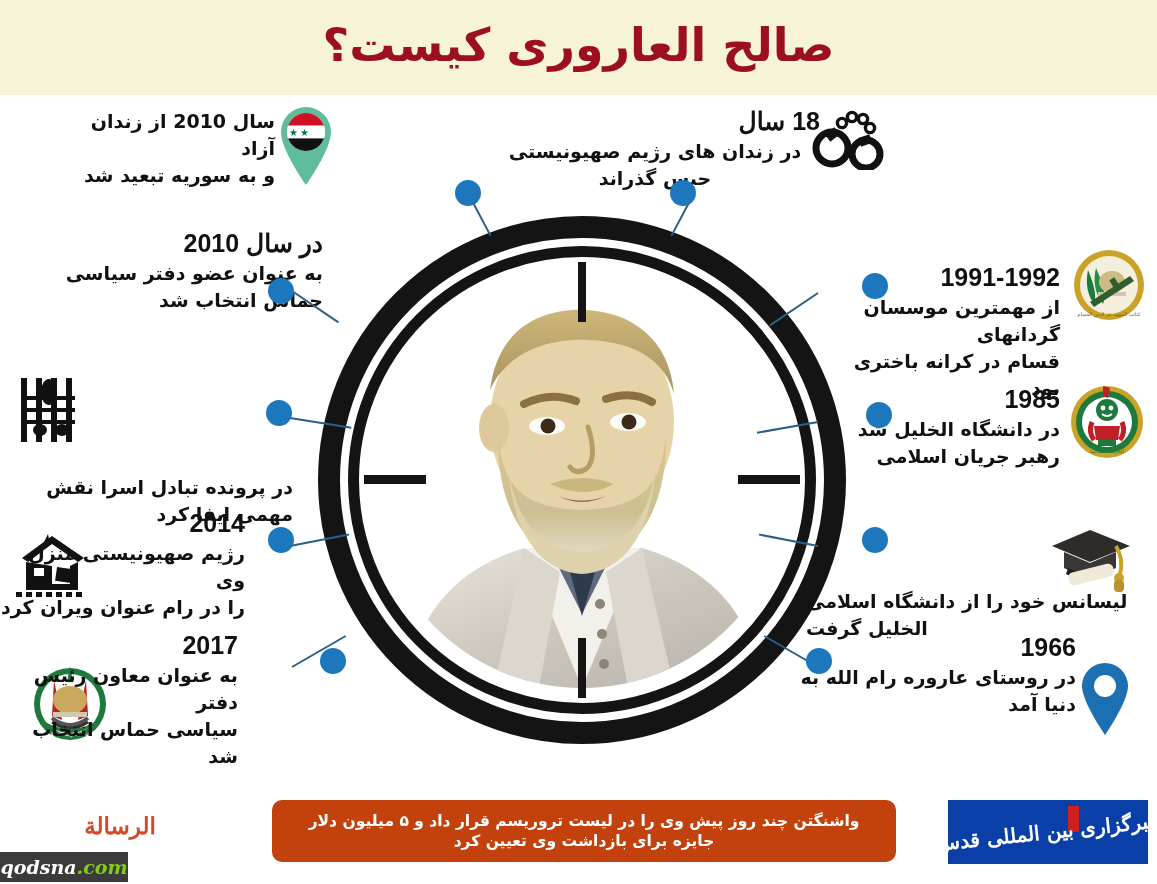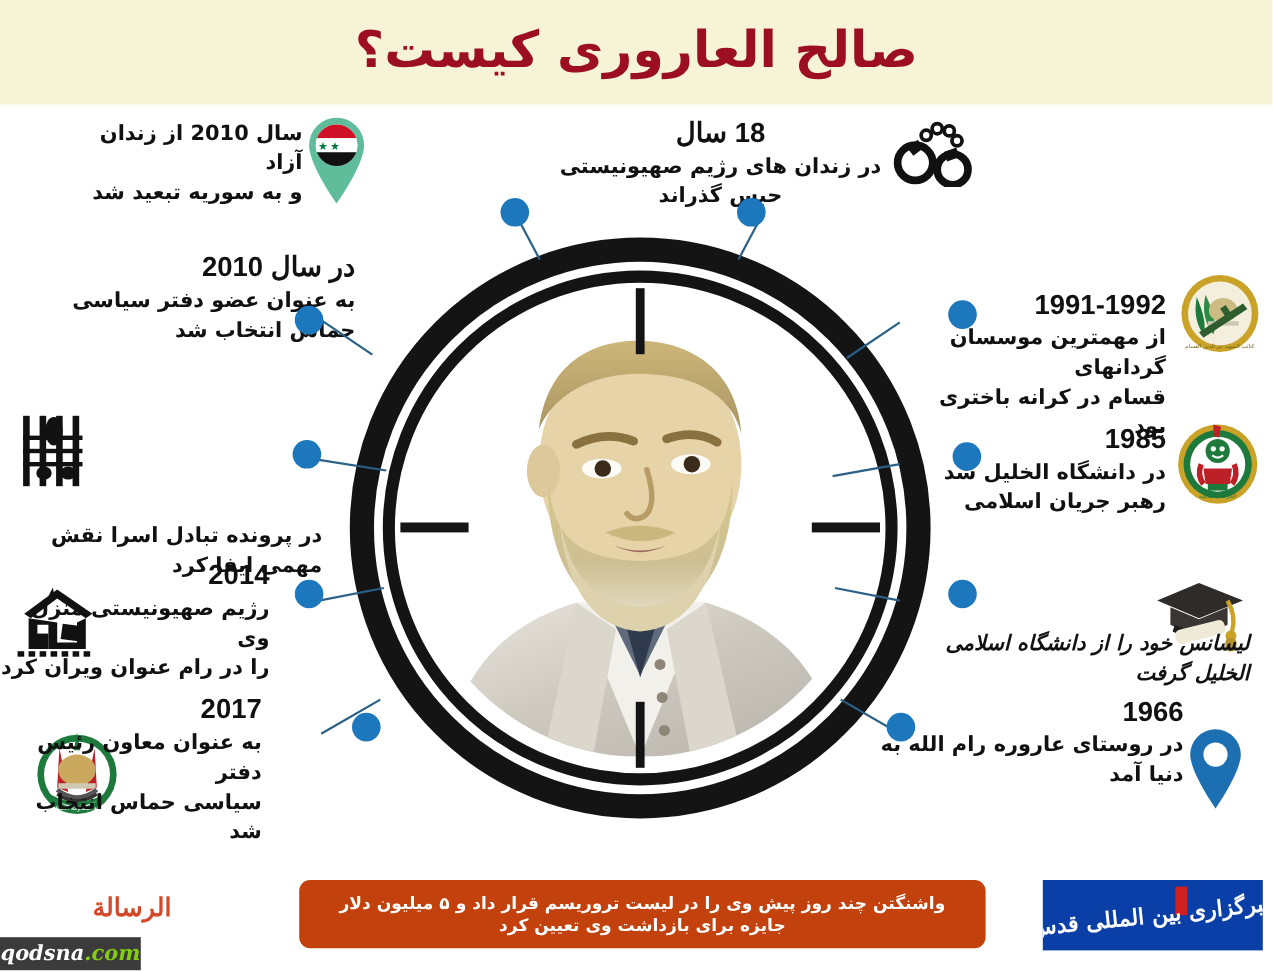--- a/index.html
+++ b/index.html
@@ -59,20 +59,21 @@
     position:absolute;height:2px;background:#2a5f86;z-index:5;
     transform-origin:0 50%;
   }
 
   
   .callout{position:absolute;direction:rtl;color:#111;}
   .callout .yr{
     font-size:25px;font-weight:bold;color:#111;
     line-height:30px;margin-bottom:2px;display:block;
     font-family:"Liberation Sans",sans-serif;
+    text-align:right;
   }
   .callout .ln{
     display:block;font-size:19px;font-weight:bold;line-height:27px;color:#111;
   }
   .ca-right{text-align:right;}
   .ca-left{text-align:left;}
 
   
   .icon{position:absolute;}
 
@@ -367,21 +368,21 @@
     <svg width="90" height="72" viewBox="0 0 90 72" aria-hidden="true">
       <path d="M6 22 L44 6 L84 22 L44 38 Z" fill="#2e2b29"></path>
       <path d="M18 28 L18 44 q26 14 52 0 L70 28 L44 39 Z" fill="#3a3633"></path>
       <path d="M20 50 q22 12 46 0 l-2 -6 q-22 11 -42 0 Z" fill="#1f1c1b"></path>
       <rect x="22" y="44" width="46" height="13" rx="5" fill="#efe9d8" transform="rotate(-14 45 50)"></rect>
       <path d="M70 22 q8 14 4 28" stroke="#c9a227" stroke-width="4" fill="none"></path>
       <circle cx="73" cy="54" r="5" fill="#c9a227"></circle>
       <rect x="68" y="56" width="10" height="12" rx="4" fill="#b8922a"></rect>
     </svg>
   </div>
-  <div class="callout ca-left" style="left:806px;top:572px;width:330px;text-align:right;font-style:italic;">
+  <div class="callout ca-left" style="left:806px;top:588px;width:330px;text-align:left;">
     <span class="ln">لیسانس خود را از دانشگاه اسلامی الخلیل گرفت</span>
   </div>
 
   <div class="icon" style="left:1078px;top:660px;">
     <svg width="54" height="76" viewBox="0 0 54 76" aria-hidden="true">
       <path d="M27 75 C27 75 4 42 4 26 A23 23 0 0 1 50 26 C50 42 27 75 27 75 Z" fill="#1c6fb0"></path>
       <circle cx="27" cy="26" r="11" fill="#ffffff"></circle>
     </svg>
   </div>
   <div class="callout ca-left" style="left:796px;top:632px;width:280px;text-align:right;">

